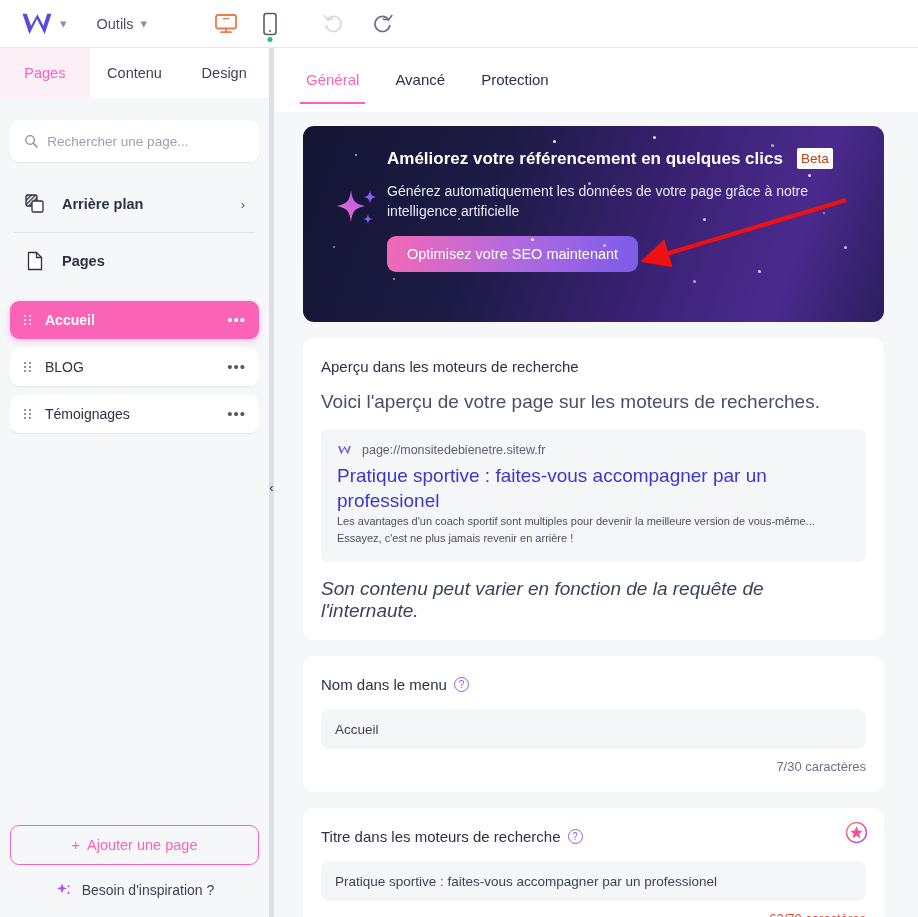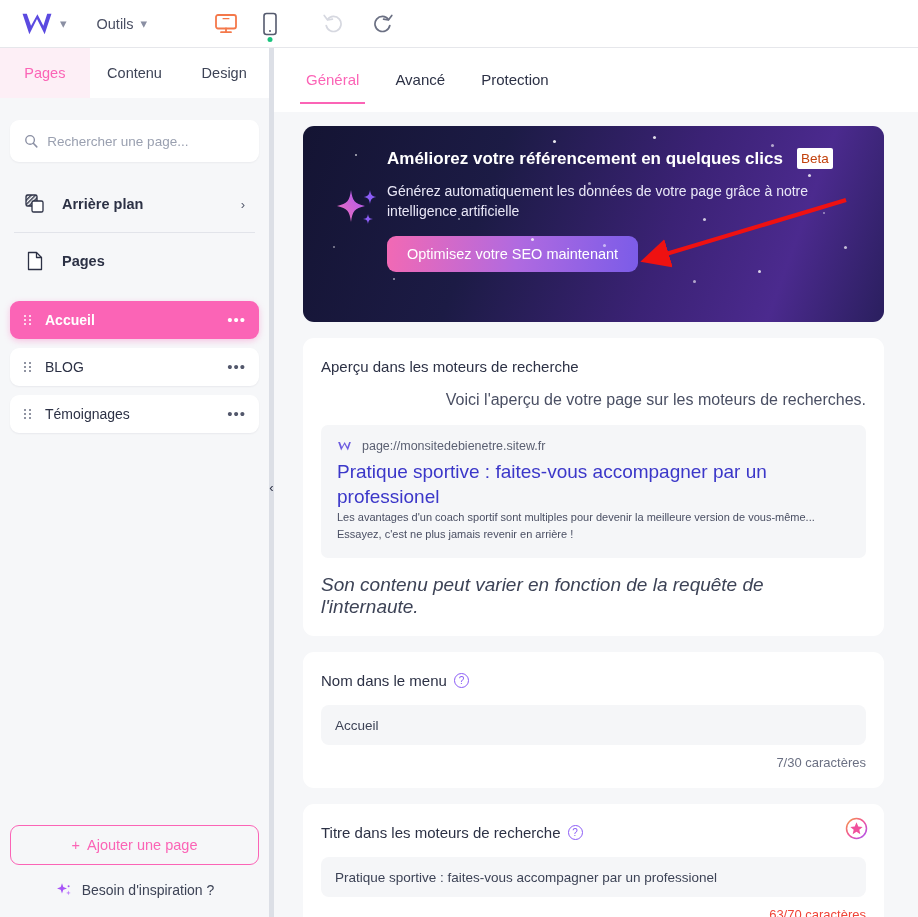--- a/index.html
+++ b/index.html
@@ -140,21 +140,21 @@
   .arrow-overlay { position: absolute; left: 0; top: 0; width: 918px; height: 917px; pointer-events: none; z-index: 40; }
 
   
   .card { background: #ffffff; border-radius: 11px; margin-top: 16px; padding: 20px 18px 18px 18px; position: relative; }
   .card-title { font-size: 15px; color: #2c3145; display: flex; align-items: center; gap: 7px; }
   .help-icon {
     width: 15px; height: 15px; border: 1.3px solid #8b5cf6; border-radius: 50%;
     color: #8b5cf6; font-size: 10px; display: inline-flex; align-items: center;
     justify-content: center; cursor: pointer; line-height: 1;
   }
-  .card-sub { font-size: 16px; color: #4a4f63; margin-top: 16px; text-align: right; }
+  .card-sub { font-size: 19px; color: #4a4f63; margin-top: 16px; }
 
   .serp {
     margin-top: 16px; background: #f5f6f8; border-radius: 7px; padding: 14px 16px 16px 16px;
   }
   .serp-url-row { display: flex; align-items: center; gap: 10px; }
   .serp-url { font-size: 12.5px; color: #5b6072; }
   .serp-title { margin-top: 6px; font-size: 19px; color: #3b37c9; line-height: 1.32; }
   .serp-desc { font-size: 11px; color: #4a4f63; line-height: 1.5; }
   .serp-note { margin-top: 16px; font-size: 19px; font-style: italic; color: #3d4356; }
 

